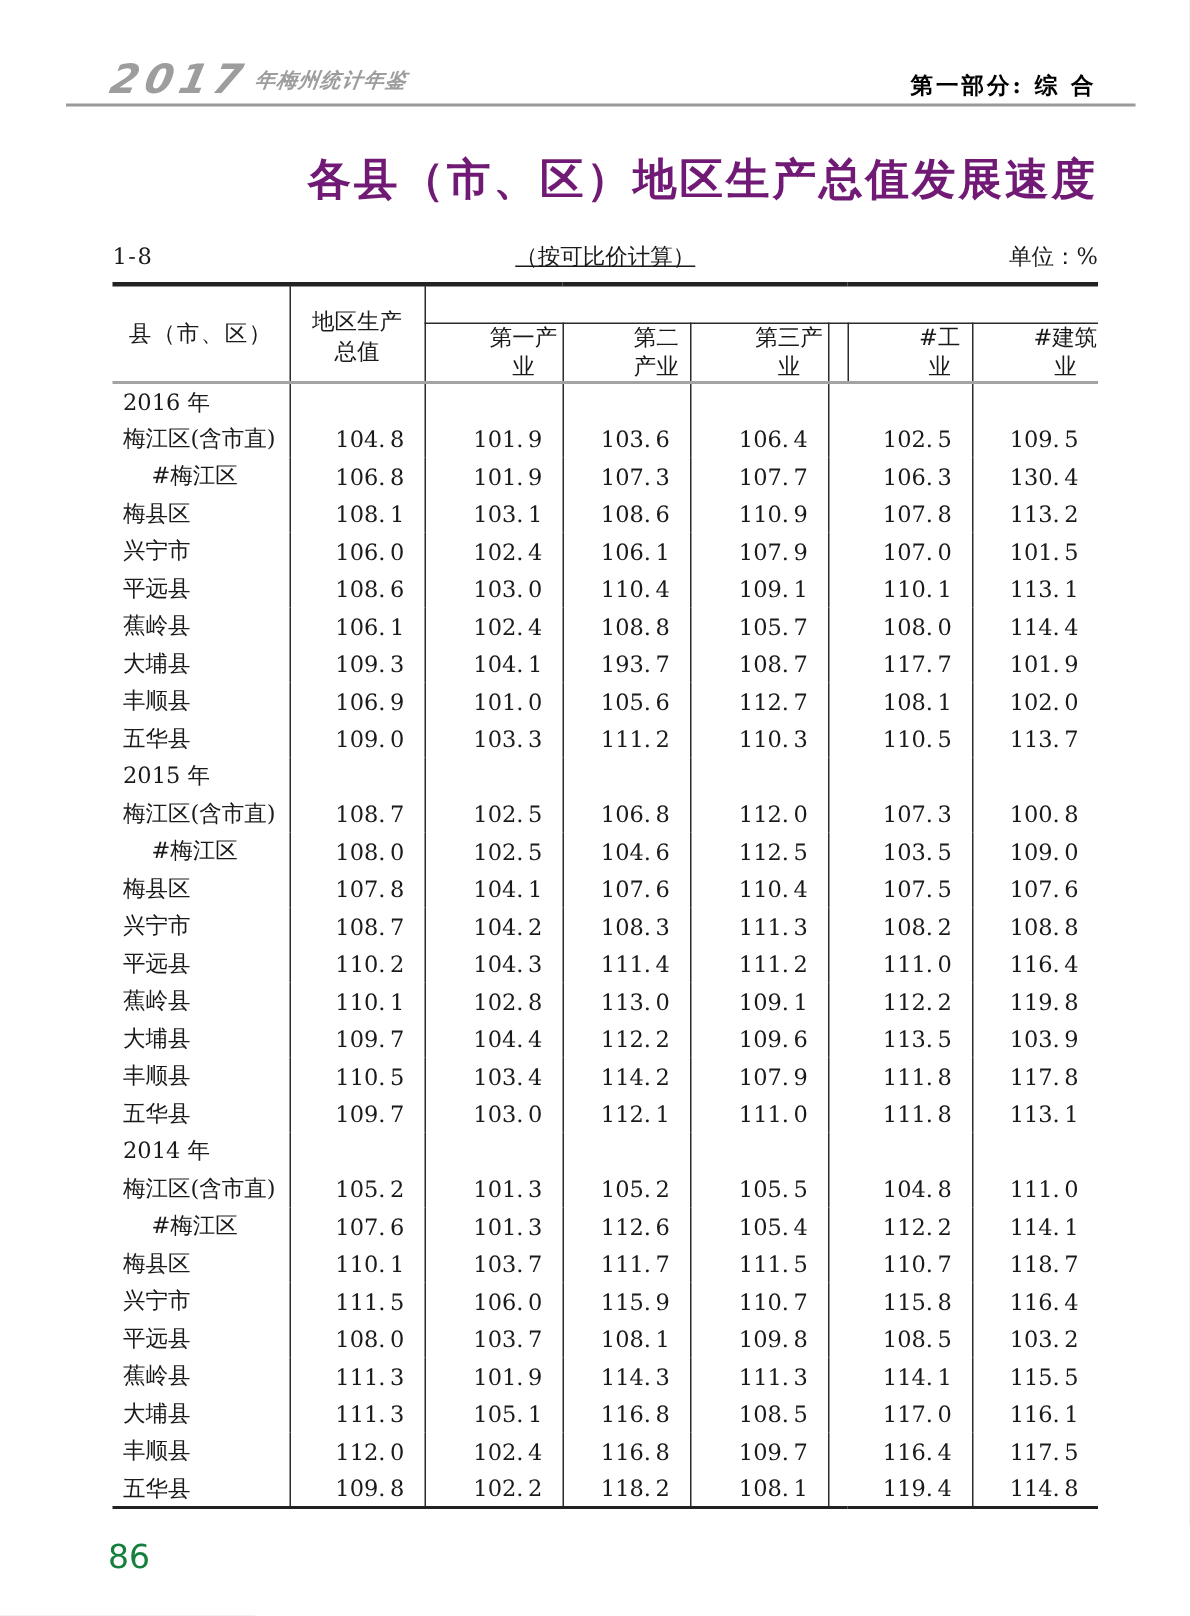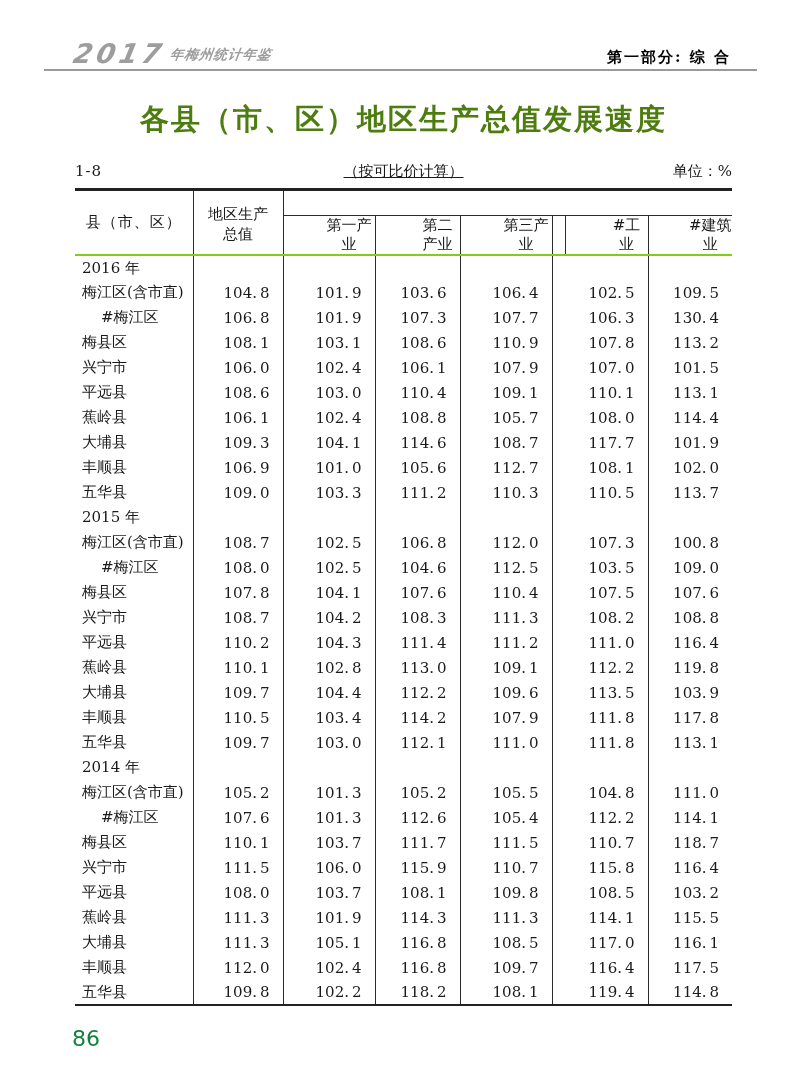--- a/index.html
+++ b/index.html
@@ -40,23 +40,23 @@
     color: #000000;
   }
   .header-rule {
     position: absolute; left: 44px; top: 69px;
     width: 713px; height: 2px; background: #9a9a9a;
   }
 
   
   .table-title {
     position: absolute; top: 100px; left: 75px; width: 657px;
-    text-align: center;
+    text-align: right;
     font-size: 29px; font-weight: bold; letter-spacing: 2px;
-    color: #4d7c0f;
+    color: #701a75;
   }
   .meta-row { position: absolute; top: 162px; left: 75px; width: 657px; height: 20px; font-size: 15px; }
   .meta-no   { position: absolute; left: 0; top: 0; letter-spacing: 1px; }
   .meta-note { position: absolute; left: 0; right: 0; top: 0; text-align: center; text-decoration: underline; }
   .meta-unit { position: absolute; right: 0; top: 0; }
 
   
   table.gdp {
     position: absolute; left: 75px; top: 188px;
     width: 657px;
@@ -67,21 +67,21 @@
   }
   table.gdp col.c-name { width: 118px; }
   table.gdp col.c-gdp  { width: 90px; }
   table.gdp col.c-i1   { width: 92px; }
   table.gdp col.c-i2   { width: 85px; }
   table.gdp col.c-i3   { width: 92px; }
   table.gdp col.c-sp   { width: 13px; }
   table.gdp col.c-ind  { width: 83px; }
   table.gdp col.c-con  { width: 84px; }
 
-  thead { border-bottom: 2px solid #84cc16; }
+  thead { border-bottom: 2px solid #a3a3a3; }
   thead th { font-weight: normal; text-align: center; vertical-align: middle; }
   th.c1h { letter-spacing: 1px; }
   th.c2h { line-height: 1.35; padding-top: 3px; }
   tr.h1 th.htop { height: 26px; border-bottom: 1px solid #2b2b2b; }
   tr.h2 th { height: 31px; padding-left: 40px; }
 
   .b-r { border-right: 1px solid #2b2b2b; }
 
   tbody td { height: 25px; vertical-align: middle; overflow: hidden; white-space: nowrap; }
   td.name { text-align: left; padding-left: 7px; }
@@ -212,21 +212,21 @@
           <td class="num b-r">108. 8</td>
           <td class="num b-r">105. 7</td>
           <td class="sp"></td>
           <td class="num b-r">108. 0</td>
           <td class="num">114. 4</td>
         </tr>
         <tr>
           <td class="name b-r">大埔县</td>
           <td class="num b-r">109. 3</td>
           <td class="num b-r">104. 1</td>
-          <td class="num b-r">114. 6</td>
+          <td class="num b-r">193. 7</td>
           <td class="num b-r">108. 7</td>
           <td class="sp"></td>
           <td class="num b-r">117. 7</td>
           <td class="num">101. 9</td>
         </tr>
         <tr>
           <td class="name b-r">丰顺县</td>
           <td class="num b-r">106. 9</td>
           <td class="num b-r">101. 0</td>
           <td class="num b-r">105. 6</td>

